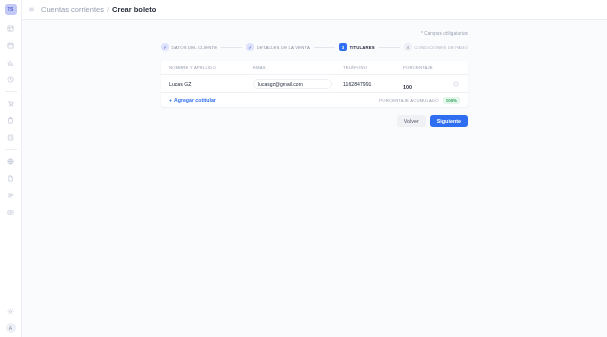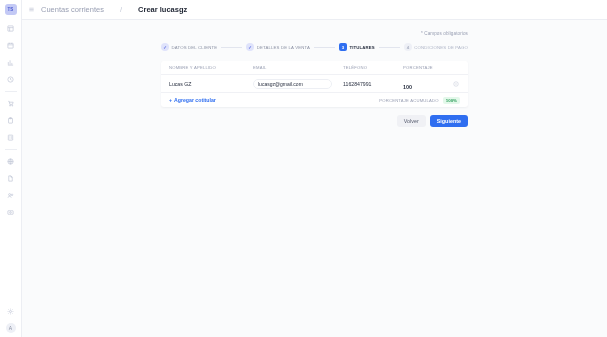--- a/index.html
+++ b/index.html
@@ -49,21 +49,21 @@
   .main { flex: 1; display: flex; flex-direction: column; height: 337px; }
 
   .topbar {
     height: 20px; flex: 0 0 20px;
     background: #ffffff;
     border-bottom: 1px solid #eceef3;
     display: flex; align-items: center;
     padding-left: 6px;
   }
   .menu-icon { color: #c2c7d6; margin-right: 6px; display:flex; align-items:center;}
-  .breadcrumb { display: flex; align-items: center; gap: 16px; font-size: 7.5px; }
+  .breadcrumb { display: flex; align-items: center; gap: 3px; font-size: 7.5px; }
   .crumb-muted { color: #9aa0b4; }
   .crumb-sep { color: #c5cad8; }
   .crumb-active { color: #1f2533; font-weight: bold; }
 
   .content {
     flex: 1;
     background: #fafbfc;
     padding: 0;
     position: relative;
   }
@@ -262,21 +262,21 @@
 
     <div class="topbar">
       <span class="menu-icon">
         <svg width="7" height="7" viewBox="0 0 16 16" stroke="currentColor" stroke-width="1.5">
             <path d="M3 5h10M3 8h10M3 11h10"></path>
           </svg>
       </span>
       <div class="breadcrumb">
         <span class="crumb-muted">Cuentas corrientes</span>
         <span class="crumb-sep">/</span>
-        <span class="crumb-active">Crear lucasgz</span>
+        <span class="crumb-active">Crear boleto</span>
       </div>
     </div>
 
     <div class="content">
       <div class="page-inner">
 
         <div class="required-note">* Campos obligatorios</div>
 
         <div class="stepper">
           <div class="step">

